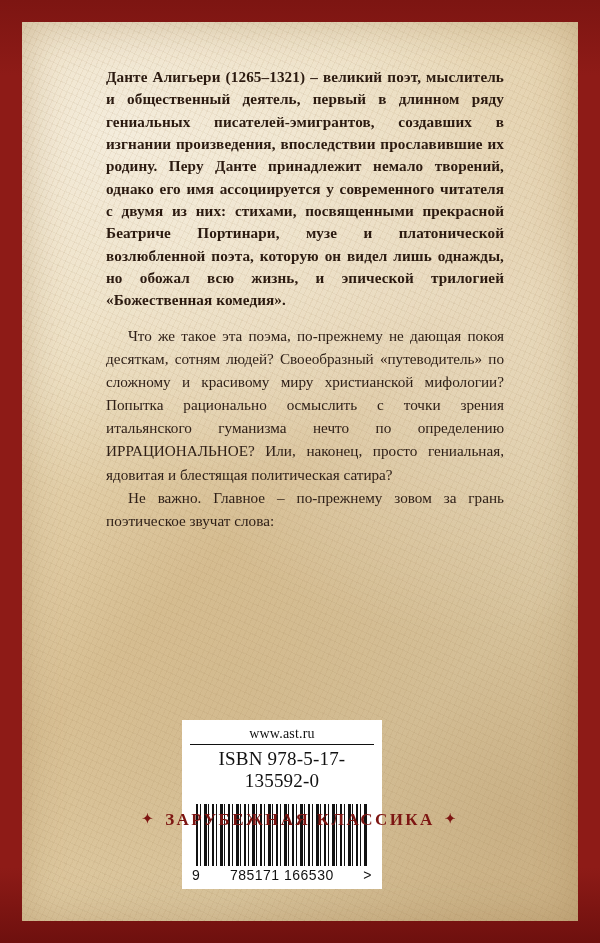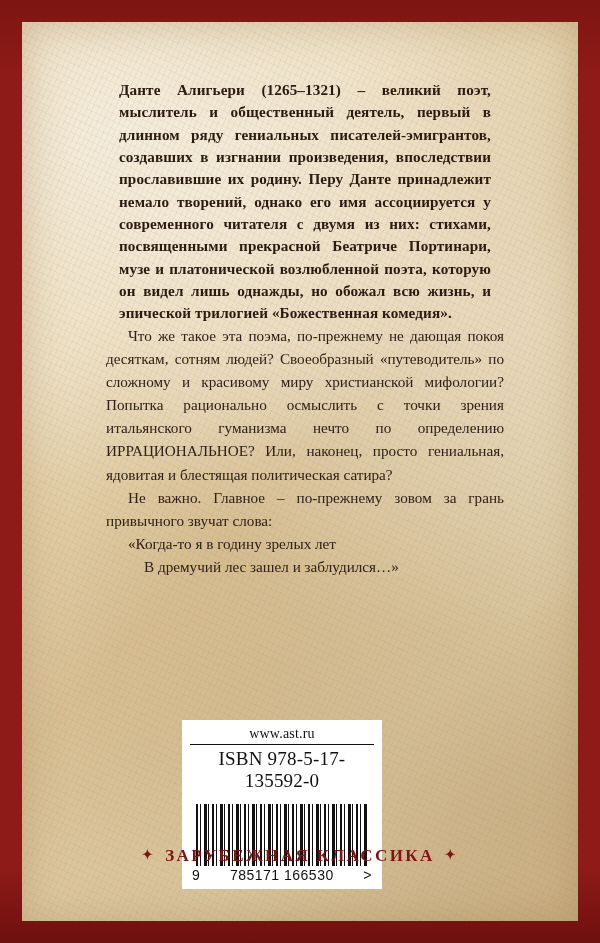--- a/index.html
+++ b/index.html
@@ -69,21 +69,21 @@
     top: 44px;
     width: 398px;
     color: #2b1a10;
     font-size: 15.2px;
     line-height: 1.47;
     text-align: justify;
     text-justify: inter-word;
     font-weight: 700;
     letter-spacing: 0.1px;
   }
-  .blurb p { margin: 13px; }
+  .blurb p { margin: 0; }
 
   .body-text {
     position: absolute;
     left: 84px;
     top: 302px;
     width: 398px;
     color: #2f2018;
     font-size: 15.2px;
     line-height: 1.52;
     text-align: justify;
@@ -149,21 +149,21 @@
     font-family: "Liberation Sans", sans-serif;
     font-size: 14px;
     color: #111;
     padding: 1px 2px 0 2px;
     letter-spacing: 0.5px;
   }
 
   .series-band {
     position: absolute;
     left: 0;
-    top: 824px;
+    top: 788px;
     width: 556px;
     text-align: center;
     color: #7d1512;
     font-size: 17px;
     font-weight: 700;
     letter-spacing: 2.4px;
   }
   .series-band .deco {
     color: #7d1512;
     font-size: 13px;
@@ -178,25 +178,21 @@
   <div class="paper"></div>
 
   <div class="content" style="left:22px; top:22px;">
 
     <div class="blurb">
       <p>Данте Алигьери (1265–1321) – великий поэт, мыслитель и общественный деятель, первый в длинном ряду гениальных писателей-эмигрантов, создавших в изгнании произведения, впоследствии прославившие их родину. Перу Данте принадлежит немало творений, однако его имя ассоциируется у современного читателя с двумя из них: стихами, посвященными прекрасной Беатриче Портинари, музе и платонической возлюбленной поэта, которую он видел лишь однажды, но обожал всю жизнь, и эпической трилогией «Божественная комедия».</p>
     </div>
 
     <div class="body-text">
       <p>Что же такое эта поэма, по-прежнему не дающая покоя десяткам, сотням людей? Своеобразный «путеводитель» по сложному и красивому миру христианской мифологии? Попытка рационально осмыслить с точки зрения итальянского гуманизма нечто по определению ИРРАЦИОНАЛЬНОЕ? Или, наконец, просто гениальная, ядовитая и блестящая политическая сатира?</p>
-      <p>Не важно. Главное – по-прежнему зовом за грань привычного звучат слова:</p>
-      <div class="verse">
-        <span class="verse-line">«Когда-то я в годину зрелых лет</span>
-        <span class="verse-line" style="padding-left:16px;">В дремучий лес зашел и заблудился…»</span>
-      </div>
+      <p>Не важно. Главное – по-прежнему зовом за грань поэтическое звучат слова:</p>
     </div>
 
     <div class="barcode-block">
       <span class="site-url">www.ast.ru</span>
       <span class="isbn-line">ISBN 978-5-17-135592-0</span>
       <div class="bars"></div>
       <div class="bars-digits">
         <span>9</span>
         <span>785171 166530</span>
         <span>&gt;</span>

